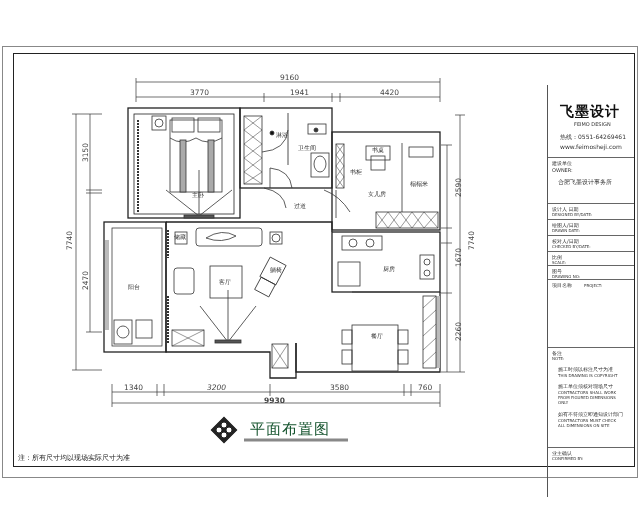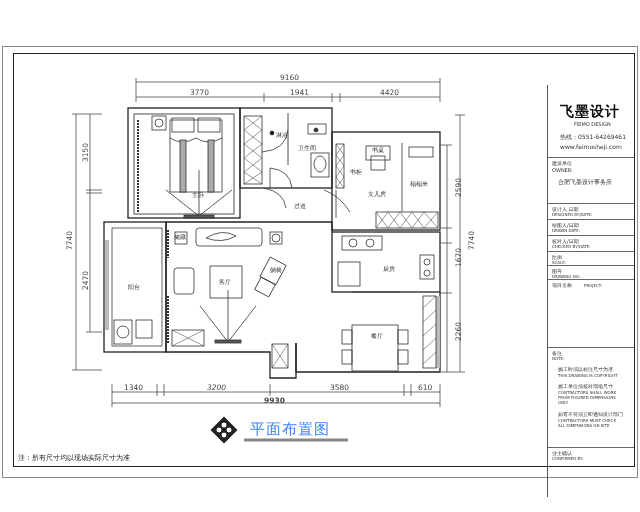--- a/index.html
+++ b/index.html
@@ -7,21 +7,21 @@
   .abs{position:absolute;}
   .frame-outer{left:2px;top:46px;width:634px;height:430px;border:1px solid #888;}
   .frame-inner{left:13px;top:53px;width:620px;height:412px;border:1.5px solid #222;}
   .tb{left:547px;top:53px;width:86px;height:412px;border-left:1px solid #555;margin-top:32px;}
   .tb-row{position:absolute;left:0;width:86px;border-top:1px solid #666;}
   .t-small{font-size:5px;color:#333;white-space:nowrap;}
   .t-mid{font-size:6px;color:#333;white-space:nowrap;}
   .brand{font-size:14px;font-weight:bold;letter-spacing:1px;color:#111;}
   .dim{font-size:7.5px;color:#444;white-space:nowrap;}
   .room{font-size:6px;color:#333;white-space:nowrap;}
-  .title-plan{font-family:"DejaVu Serif",serif;font-size:15px;color:#3b82f6;letter-spacing:1px;}
+  .title-plan{font-family:"DejaVu Serif",serif;font-size:15px;color:#14532d;letter-spacing:1px;}
   .note{font-size:7px;color:#222;}
   svg{position:absolute;left:0;top:0;}
 </style>
 </head>
 <body>
 
 <div class="abs frame-outer"></div>
 <div class="abs frame-inner"></div>
 
 <svg width="640" height="512">
@@ -225,21 +225,21 @@
   <line x1="244" y1="440" x2="348" y2="440" stroke="#888" stroke-width="3"></line>
 </svg>
 
 <div class="abs dim" style="left:280px;top:73px;">9160</div>
 <div class="abs dim" style="left:190px;top:88px;">3770</div>
 <div class="abs dim" style="left:290px;top:88px;">1941</div>
 <div class="abs dim" style="left:380px;top:88px;">4420</div>
 <div class="abs dim" style="left:124px;top:383px;">1340</div>
 <div class="abs dim" style="left:207px;top:383px;font-style:italic;">3200</div>
 <div class="abs dim" style="left:330px;top:383px;">3580</div>
-<div class="abs dim" style="left:418px;top:383px;">610</div>
+<div class="abs dim" style="left:418px;top:383px;">760</div>
 <div class="abs dim" style="left:264px;top:396px;font-weight:bold;">9930</div>
 <div class="abs dim" style="left:60px;top:236px;transform:rotate(-90deg);">7740</div>
 <div class="abs dim" style="left:76px;top:148px;transform:rotate(-90deg);">3150</div>
 <div class="abs dim" style="left:76px;top:276px;transform:rotate(-90deg);">2470</div>
 <div class="abs dim" style="left:462px;top:236px;transform:rotate(-90deg);">7740</div>
 <div class="abs dim" style="left:449px;top:183px;transform:rotate(-90deg);">2590</div>
 <div class="abs dim" style="left:449px;top:253px;transform:rotate(-90deg);">1670</div>
 <div class="abs dim" style="left:449px;top:327px;transform:rotate(-90deg);">2260</div>
 
 <div class="abs room" style="left:192px;top:191px;">主卧</div>

